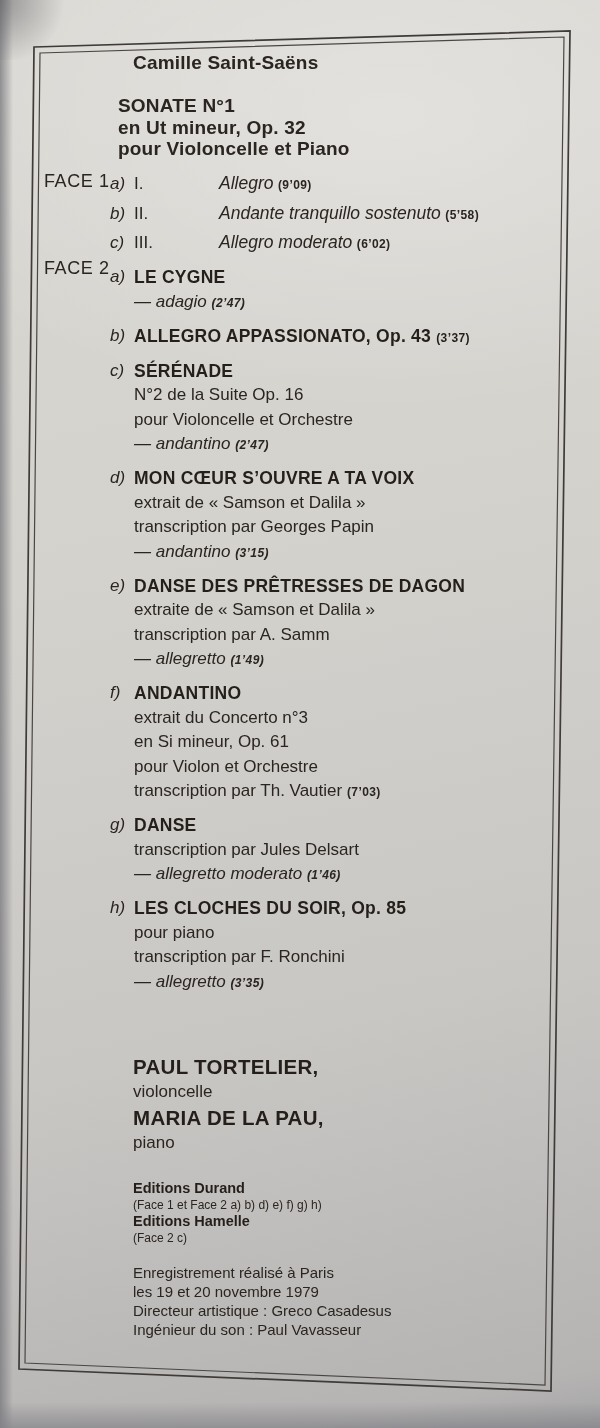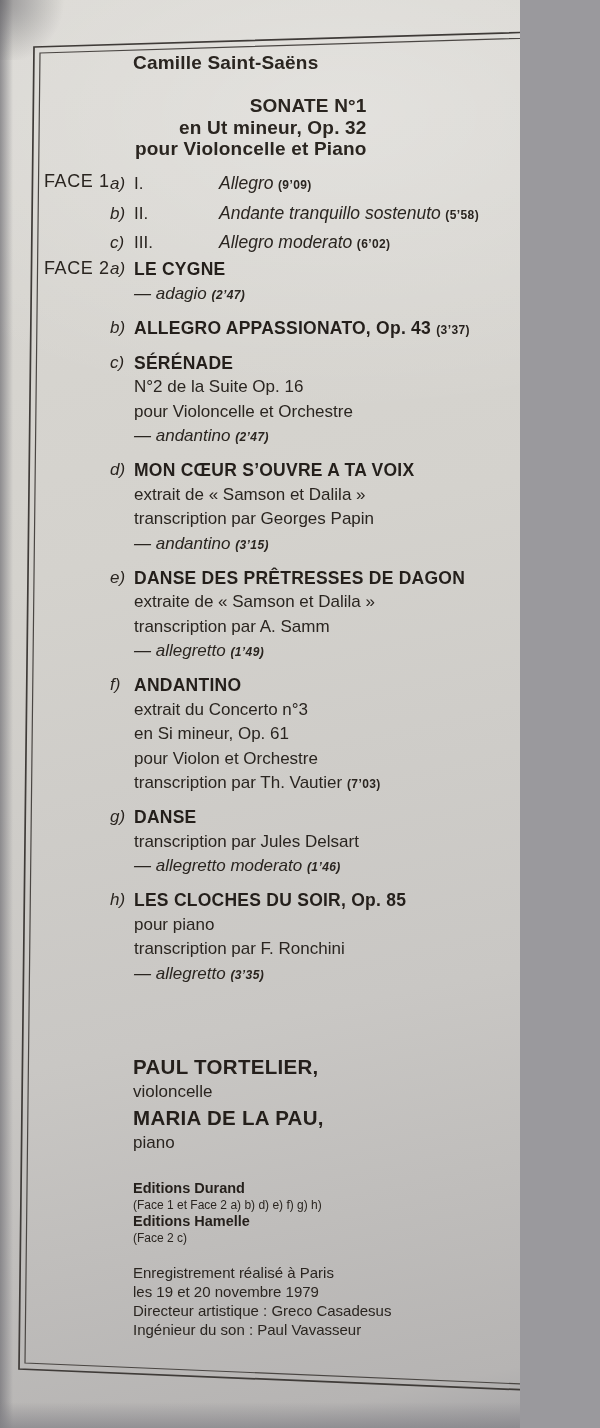--- a/index.html
+++ b/index.html
@@ -1,42 +1,42 @@
 <!DOCTYPE html>
 <html><head>
 <meta charset="utf-8">
 <style>
   html,body{margin:0;padding:0;background:#9a999d;}
   .canvas{
-    position:relative;width:520px;height:1428px;overflow:hidden;
+    position:relative;width:600px;height:1428px;overflow:hidden;
     font-family:"Liberation Sans",sans-serif;color:#2a2520;
     background:
       radial-gradient(ellipse 900px 500px at 65% 8%, rgba(255,255,255,.28), rgba(255,255,255,0) 60%),
       linear-gradient(168deg,#dad8d3 0%,#d4d2cd 38%,#c9c7c4 70%,#b6b4b3 96%,#a5a4a6 100%);
   }
   .edge-left{position:absolute;left:0;top:0;bottom:0;width:13px;
     background:linear-gradient(to right,rgba(118,117,122,.75),rgba(118,117,122,0));}
   .edge-corner{position:absolute;left:0;top:0;width:70px;height:60px;
     background:radial-gradient(circle at 0 0,rgba(90,89,94,.55),rgba(90,89,94,0) 70%);}
   .edge-bottom{position:absolute;left:0;right:0;bottom:0;height:26px;
     background:linear-gradient(to top,rgba(130,129,134,.7),rgba(130,129,134,0));}
   .frame{position:absolute;left:0;top:0;}
   .abs{position:absolute;}
   .composer{left:133px;top:52px;font-size:19px;font-weight:bold;letter-spacing:.2px;}
-  .work{left:135px;top:95px;font-size:19px;font-weight:bold;line-height:21.5px;letter-spacing:.2px;text-align:right;}
+  .work{left:118px;top:95px;font-size:19px;font-weight:bold;line-height:21.5px;letter-spacing:.2px;}
   .face-label{position:absolute;left:44px;top:1px;font-size:18px;letter-spacing:.6px;}
   .tracks{position:absolute;left:0;right:20px;}
   .f1{top:170px;}
   .f2{top:257px;}
   .t-row{position:relative;padding-left:134px;line-height:24.5px;margin-bottom:8.5px;}
   .f1 .t-row{line-height:27.5px;margin-bottom:0;}
   .t-letter{position:absolute;left:110px;top:0;font-style:italic;font-size:17px;}
   .t-num{display:inline-block;width:37px;font-size:17px;}
   .t-mvt{font-style:italic;font-size:17.5px;margin-left:48px;}
-  .t-title{font-weight:bold;font-size:17.5px;letter-spacing:.25px;color:#241f1b;}
+  .t-title{font-weight:bold;font-size:17.5px;letter-spacing:.25px;color:#241f1b;margin-top:8px;}
   .t-detail{font-size:17px;}
   .t-tempo{font-style:italic;font-size:17px;}
   .dur{font-size:12px;font-weight:bold;letter-spacing:.4px;}
   .performers{left:133px;top:1053px;}
   .perf-name{font-size:20.5px;font-weight:bold;letter-spacing:.3px;line-height:27px;color:#241f1b;}
   .perf-instr{font-size:17px;line-height:24px;}
   .editions{left:133px;top:1180px;}
   .ed-name{font-size:14.5px;font-weight:bold;line-height:17px;color:#241f1b;}
   .ed-note{font-size:12px;line-height:16px;}
   .credits{left:133px;top:1263px;}

